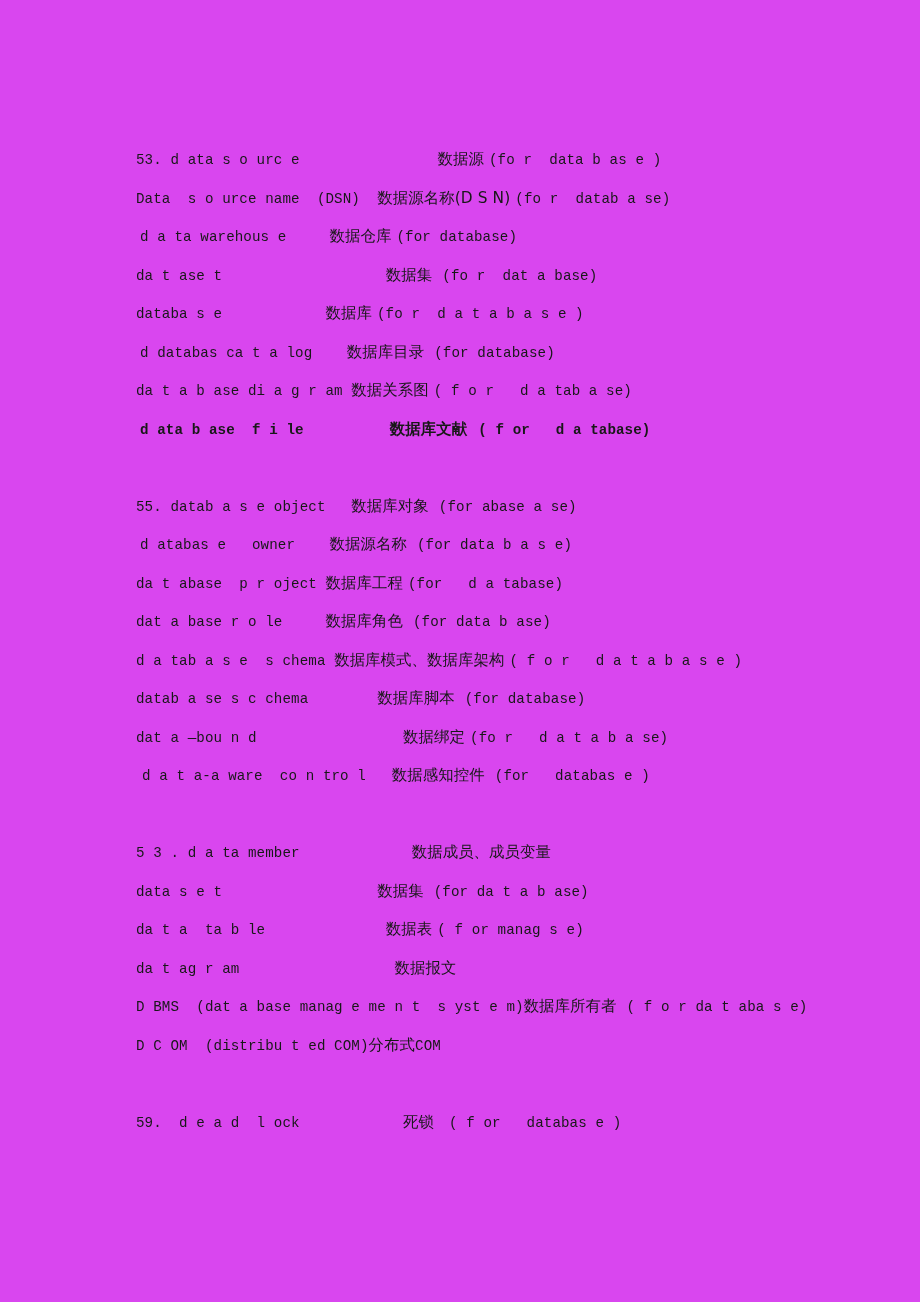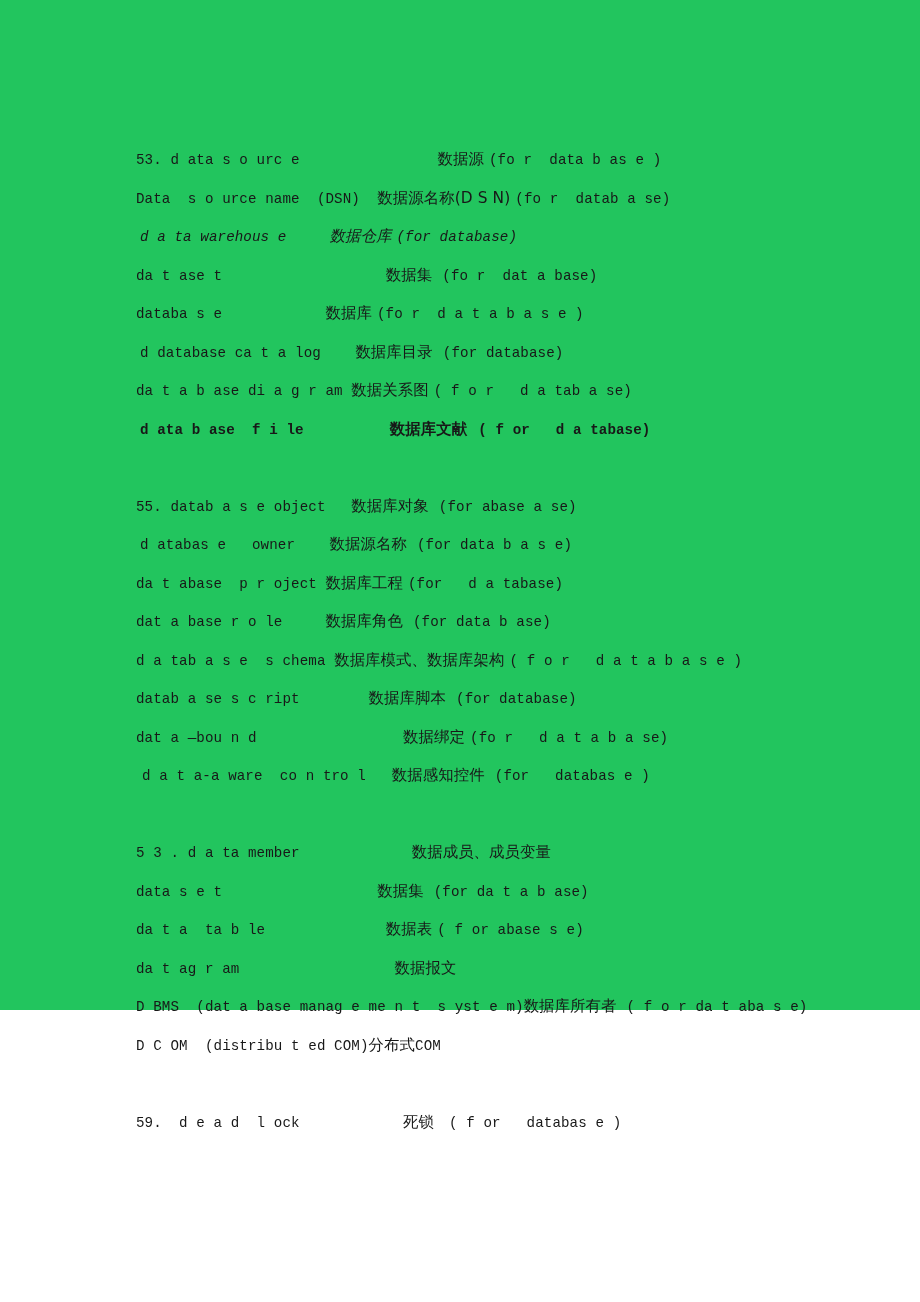--- a/index.html
+++ b/index.html
@@ -16,22 +16,22 @@
     font-family: "Liberation Serif", "DejaVu Serif", serif;
     color: #161616;
     -webkit-font-smoothing: antialiased;
   }
 
   #page {
     position: absolute;
     left: 0;
     top: 0;
     width: 920px;
-    height: 1010px;
-    background: #22c55e;
+    height: 1302px;
+    background: #d946ef;
   }
 
   #content {
     position: absolute;
     left: 136px;
     top: 140px;
     width: 700px;
   }
 
   .line {
@@ -64,38 +64,38 @@
     white-space: pre;
   }
 </style>
 </head>
 <body>
 
 <div id="page">
   <div id="content">
       <div class="line" style="padding-left: 0px;"><span class="en">53. d ata s o urc e</span><span class="en">                </span><span class="cn">数据源</span><span class="cn"> </span><span class="tag">(fo r  data b as e )</span></div>
       <div class="line" style="padding-left: 0px;"><span class="en">Data  s o urce name  (DSN)</span><span class="en">  </span><span class="cn">数据源名称(D S N)</span><span class="cn"> </span><span class="tag">(fo r  datab a se)</span></div>
-      <div class="line" style="padding-left: 4px; font-style: italic;"><span class="en">d a ta warehous e</span><span class="en">     </span><span class="cn">数据仓库</span><span class="cn"> </span><span class="tag">(for database)</span></div>
+      <div class="line" style="padding-left: 4px;"><span class="en">d a ta warehous e</span><span class="en">     </span><span class="cn">数据仓库</span><span class="cn"> </span><span class="tag">(for database)</span></div>
       <div class="line" style="padding-left: 0px;"><span class="en">da t ase t</span><span class="en">                   </span><span class="cn">数据集</span><span class="cn">  </span><span class="tag">(fo r  dat a base)</span></div>
       <div class="line" style="padding-left: 0px;"><span class="en">databa s e</span><span class="en">            </span><span class="cn">数据库</span><span class="cn"> </span><span class="tag">(fo r  d a t a b a s e )</span></div>
-      <div class="line" style="padding-left: 4px;"><span class="en">d database ca t a log</span><span class="en">    </span><span class="cn">数据库目录</span><span class="cn">  </span><span class="tag">(for database)</span></div>
+      <div class="line" style="padding-left: 4px;"><span class="en">d databas ca t a log</span><span class="en">    </span><span class="cn">数据库目录</span><span class="cn">  </span><span class="tag">(for database)</span></div>
       <div class="line" style="padding-left: 0px;"><span class="en">da t a b ase di a g r am</span><span class="en"> </span><span class="cn">数据关系图</span><span class="cn"> </span><span class="tag">( f o r   d a tab a se)</span></div>
       <div class="line" style="padding-left: 4px; font-weight: bold;"><span class="en">d ata b ase  f i le</span><span class="en">          </span><span class="cn">数据库文献</span><span class="cn">  </span><span class="tag">( f or   d a tabase)</span></div>
       <div class="gap"></div>
       <div class="line" style="padding-left: 0px;"><span class="en">55. datab a s e object</span><span class="en">   </span><span class="cn">数据库对象</span><span class="cn">  </span><span class="tag">(for abase a se)</span></div>
       <div class="line" style="padding-left: 4px;"><span class="en">d atabas e   owner</span><span class="en">    </span><span class="cn">数据源名称</span><span class="cn">  </span><span class="tag">(for data b a s e)</span></div>
       <div class="line" style="padding-left: 0px;"><span class="en">da t abase  p r oject</span><span class="en"> </span><span class="cn">数据库工程</span><span class="cn"> </span><span class="tag">(for   d a tabase)</span></div>
       <div class="line" style="padding-left: 0px;"><span class="en">dat a base r o le</span><span class="en">     </span><span class="cn">数据库角色</span><span class="cn">  </span><span class="tag">(for data b ase)</span></div>
       <div class="line" style="padding-left: 0px;"><span class="en">d a tab a s e  s chema</span><span class="en"> </span><span class="cn">数据库模式、数据库架构</span><span class="cn"> </span><span class="tag">( f o r   d a t a b a s e )</span></div>
-      <div class="line" style="padding-left: 0px;"><span class="en">datab a se s c ript</span><span class="en">        </span><span class="cn">数据库脚本</span><span class="cn">  </span><span class="tag">(for database)</span></div>
+      <div class="line" style="padding-left: 0px;"><span class="en">datab a se s c chema</span><span class="en">        </span><span class="cn">数据库脚本</span><span class="cn">  </span><span class="tag">(for database)</span></div>
       <div class="line" style="padding-left: 0px;"><span class="en">dat a —bou n d</span><span class="en">                 </span><span class="cn">数据绑定</span><span class="cn"> </span><span class="tag">(fo r   d a t a b a se)</span></div>
       <div class="line" style="padding-left: 6px;"><span class="en">d a t a-a ware  co n tro l</span><span class="en">   </span><span class="cn">数据感知控件</span><span class="cn">  </span><span class="tag">(for   databas e )</span></div>
       <div class="gap"></div>
       <div class="line" style="padding-left: 0px;"><span class="en">5 3 . d a ta member</span><span class="en">             </span><span class="cn">数据成员、成员变量</span></div>
       <div class="line" style="padding-left: 0px;"><span class="en">data s e t</span><span class="en">                  </span><span class="cn">数据集</span><span class="cn">  </span><span class="tag">(for da t a b ase)</span></div>
-      <div class="line" style="padding-left: 0px;"><span class="en">da t a  ta b le</span><span class="en">              </span><span class="cn">数据表</span><span class="cn"> </span><span class="tag">( f or abase s e)</span></div>
+      <div class="line" style="padding-left: 0px;"><span class="en">da t a  ta b le</span><span class="en">              </span><span class="cn">数据表</span><span class="cn"> </span><span class="tag">( f or manag s e)</span></div>
       <div class="line" style="padding-left: 0px;"><span class="en">da t ag r am</span><span class="en">                  </span><span class="cn">数据报文</span></div>
       <div class="line" style="padding-left: 0px;"><span class="en">D BMS  (dat a base manag e me n t  s yst e m)</span><span class="cn">数据库所有者</span><span class="cn">  </span><span class="tag">( f o r da t aba s e)</span></div>
       <div class="line" style="padding-left: 0px;"><span class="en">D C OM  (distribu t ed COM)</span><span class="cn">分布式</span><span class="tag">COM</span></div>
       <div class="gap"></div>
       <div class="line" style="padding-left: 0px;"><span class="en">59.  d e a d  l ock</span><span class="en">            </span><span class="cn">死锁</span><span class="cn">   </span><span class="tag">( f or   databas e )</span></div>
     </div>
 </div>
 
 </body></html>

